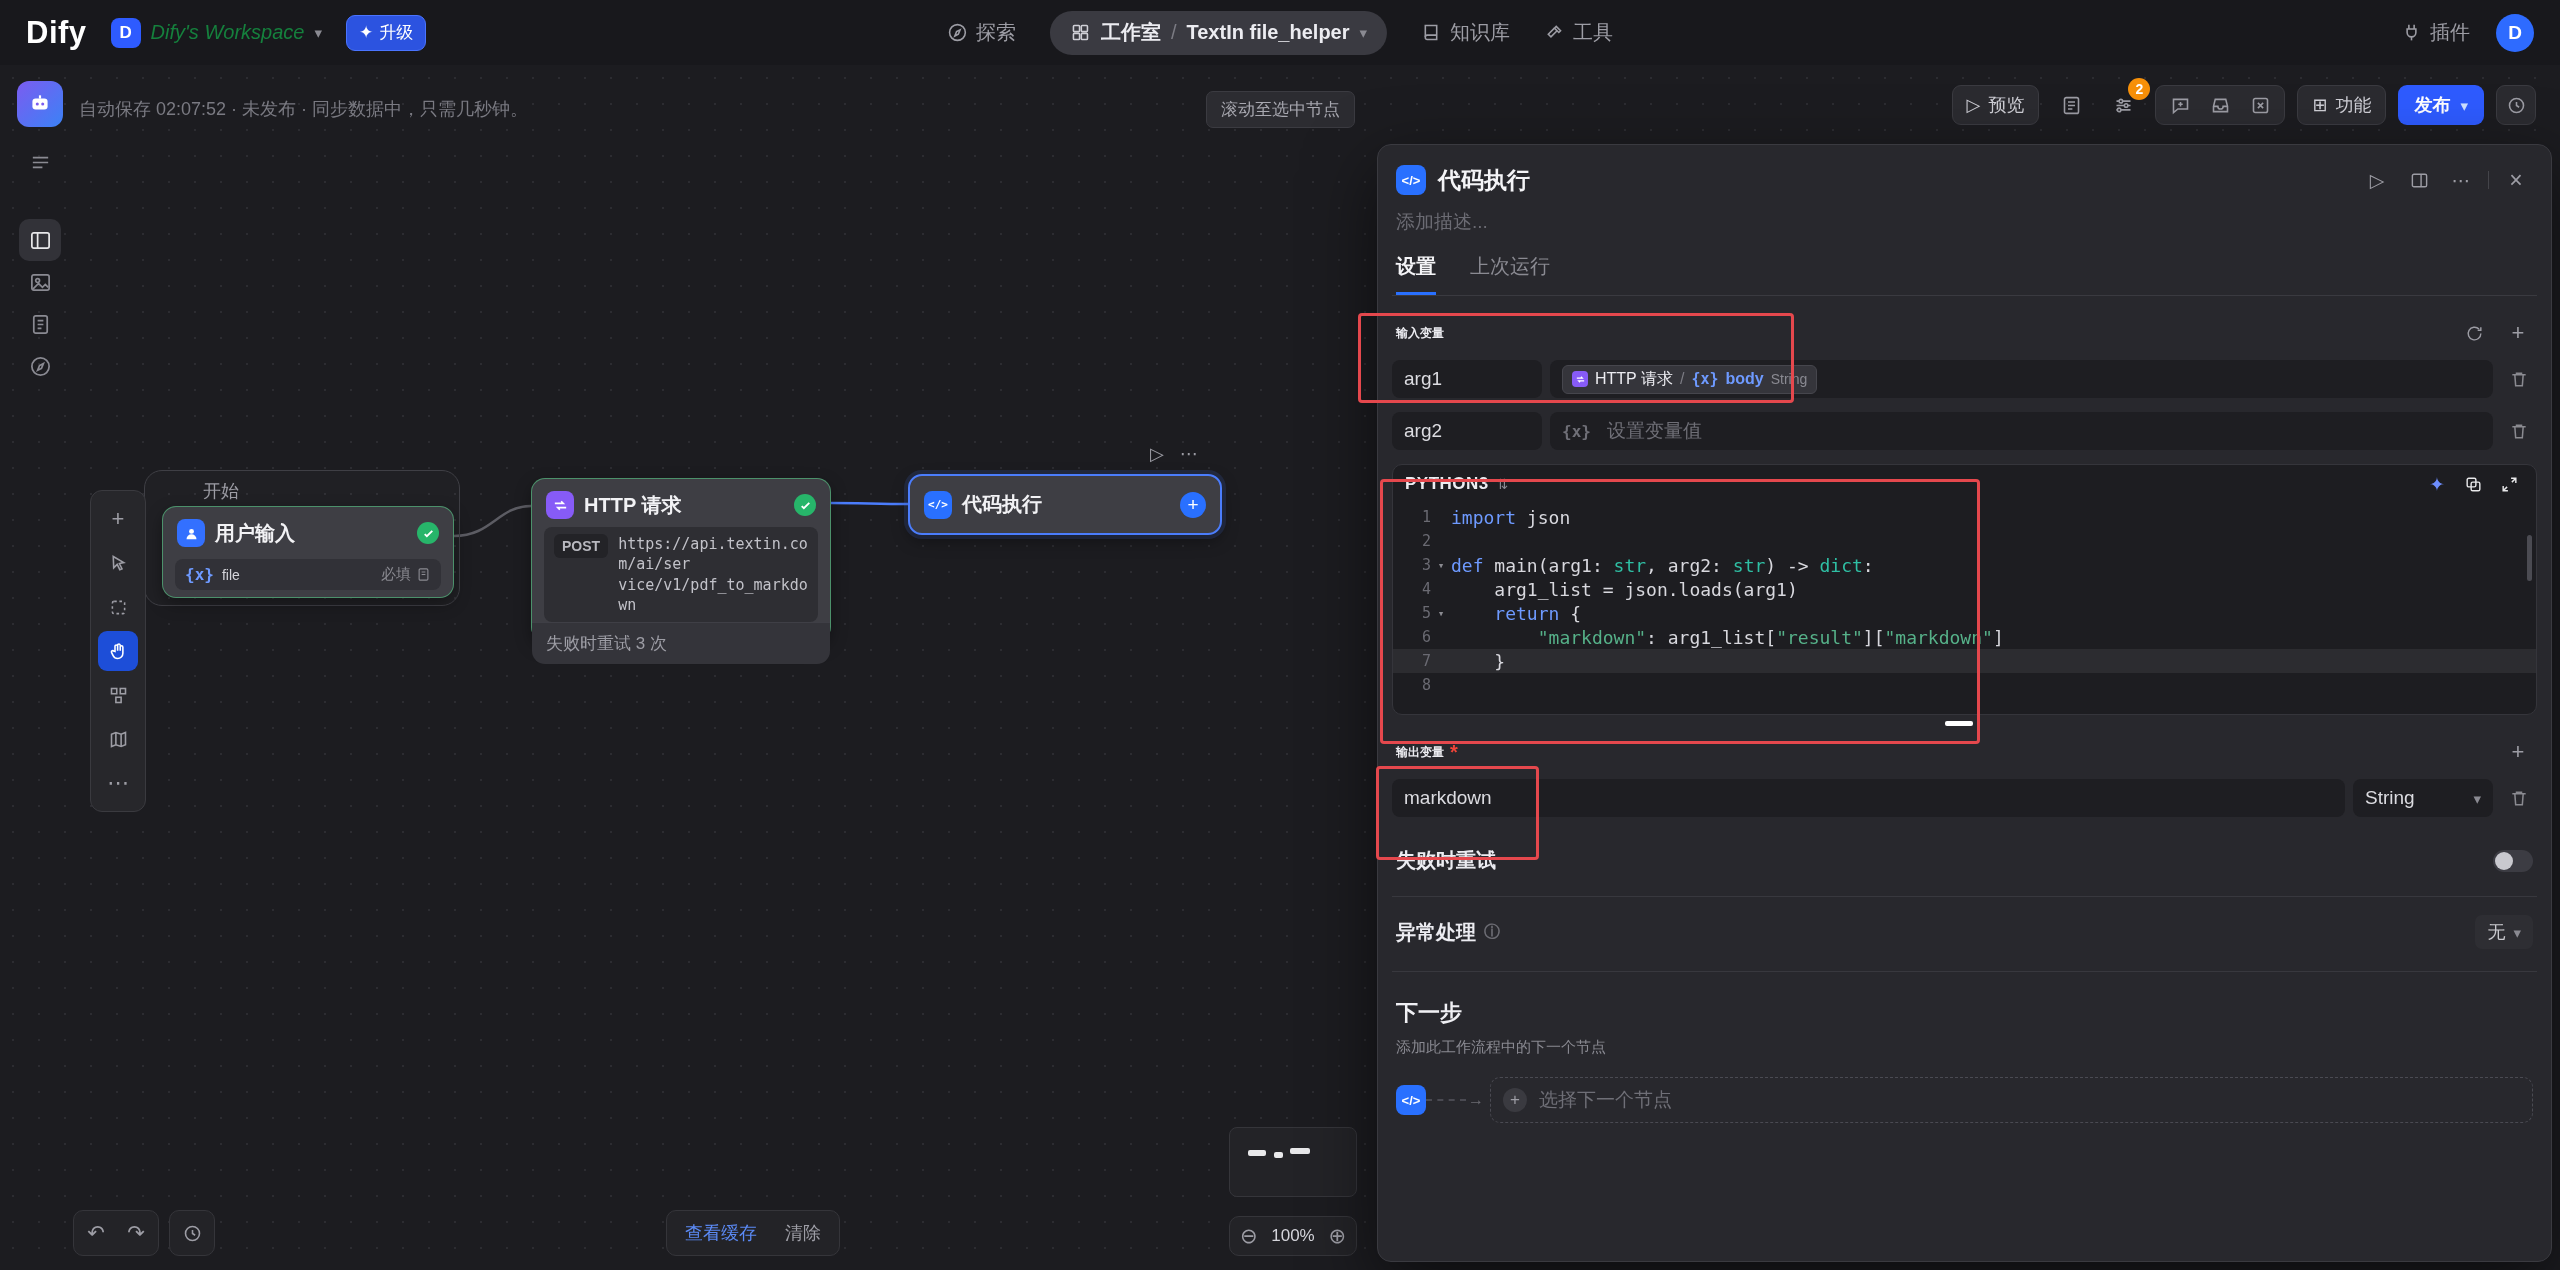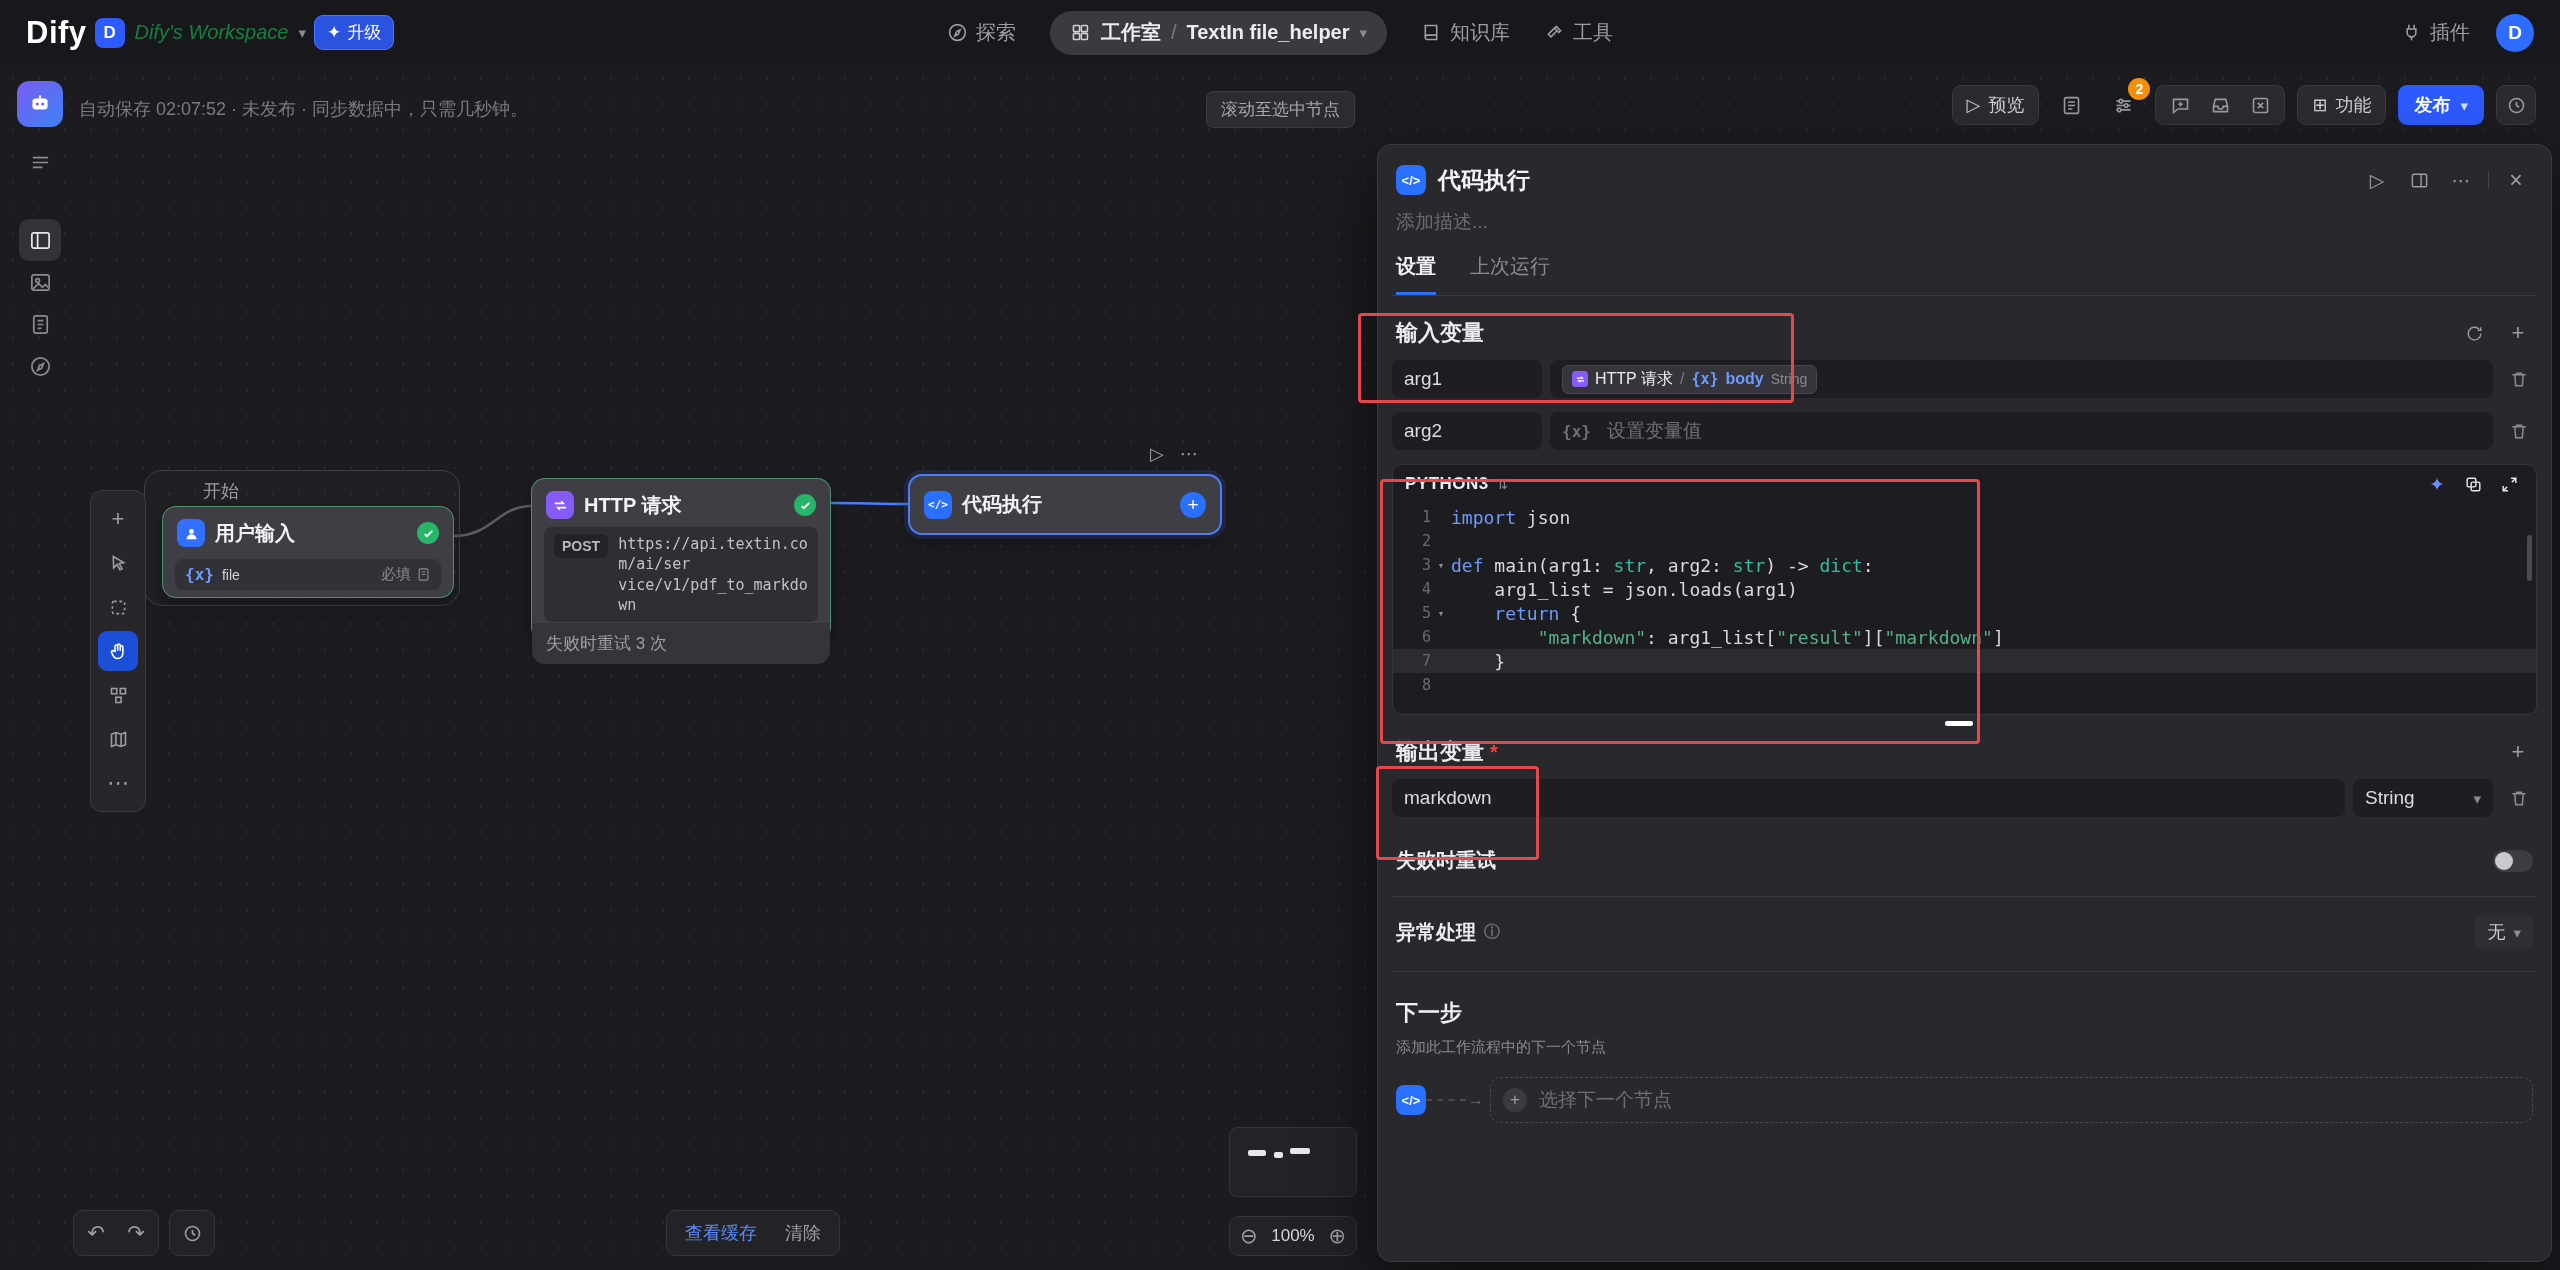--- a/index.html
+++ b/index.html
@@ -4,21 +4,21 @@
 <style>
   html,body{margin:0;padding:0;background:#0f0f11;}
   *{box-sizing:border-box;}
   .app{position:relative;width:2560px;height:1270px;overflow:hidden;background:#161619;
        font-family:"Liberation Sans","DejaVu Sans",sans-serif;color:#e8e8ea;}
   .mono{font-family:"DejaVu Sans Mono",monospace;}
 
   
   .top-header{position:absolute;top:0;left:0;right:0;height:65px;background:#18181c;
     display:flex;align-items:center;padding:0 26px;z-index:30;}
-  .h-left{display:flex;align-items:center;gap:8px;}
+  .h-left{display:flex;gap:24px;}
   .logo{font-size:31px;font-weight:bold;color:#fff;letter-spacing:.5px;}
   .ws-chip{display:flex;align-items:center;gap:10px;cursor:pointer;}
   .ws-badge{width:30px;height:30px;border-radius:8px;background:#2e5bff;color:#fff;font-weight:bold;
     display:flex;align-items:center;justify-content:center;font-size:17px;}
   .ws-name{font-size:20px;color:#15803d;font-style:italic;}
   .chev{color:#8a8a92;font-size:15px;line-height:1;}
   .upgrade-chip{display:flex;align-items:center;gap:6px;background:#2c53e0;border:1px solid #4a74ff;
     border-radius:9px;padding:5px 12px;color:#fff;font-size:17px;cursor:pointer;}
   .h-center{position:absolute;left:50%;transform:translateX(-50%);display:flex;align-items:center;gap:34px;}
   .nav-item{display:flex;align-items:center;gap:8px;color:#9d9da5;font-size:20px;cursor:pointer;}
@@ -138,21 +138,21 @@
   .p-actions{margin-left:auto;display:flex;align-items:center;gap:8px;color:#9d9da5;}
   .pa-btn{width:34px;height:34px;border-radius:8px;display:flex;align-items:center;justify-content:center;
     cursor:pointer;font-size:19px;}
   .pa-btn svg{width:19px;height:19px;}
   .pa-div{width:1px;height:18px;background:#44444a;margin:0 2px;}
   .p-desc{color:#6b6b73;font-size:19px;padding:12px 4px 0 4px;}
   .p-tabs{display:flex;gap:34px;padding:18px 4px 0 4px;border-bottom:1px solid #3a3a40;}
   .p-tab{font-size:20px;padding-bottom:12px;cursor:pointer;color:#8a8a92;}
   .p-tab.active{color:#f4f4f7;font-weight:bold;border-bottom:3px solid #2970ff;}
   .sec-head{display:flex;align-items:center;padding:22px 4px 12px 4px;}
-  .sec-title{font-size:22px;font-weight:bold;color:#ececf1;}
+  .sec-title{font-size:12px;font-weight:bold;color:#ececf1;}
   .req-star{color:#f04438;font-size:20px;font-weight:bold;margin-left:6px;}
   .sec-actions{margin-left:auto;display:flex;align-items:center;gap:14px;color:#9d9da5;}
   .sec-actions .pa-btn{width:30px;height:30px;}
   .var-line{display:flex;align-items:center;gap:8px;margin:0 0 14px 0;}
   .inp{background:#1e1e22;border-radius:8px;height:38px;display:flex;align-items:center;padding:0 12px;
     font-size:19px;color:#dcdce1;cursor:text;}
   .inp-name{width:150px;flex:none;}
   .inp-val{flex:1;}
   .placeholder{color:#6f6f77;display:flex;align-items:center;gap:8px;}
   .chip{display:flex;align-items:center;gap:7px;background:#35353b;border:1px solid #46464d;border-radius:6px;

